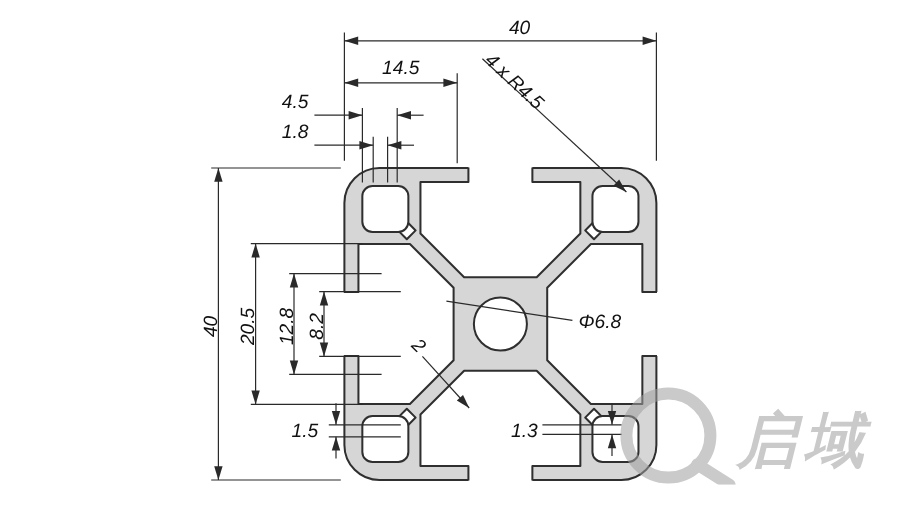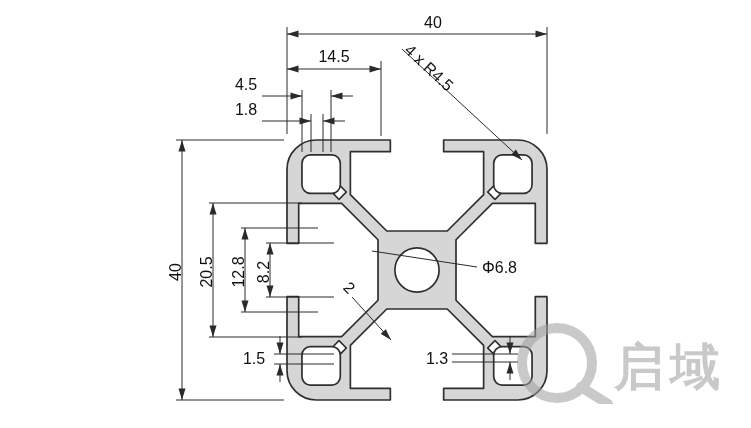--- a/index.html
+++ b/index.html
@@ -1,17 +1,17 @@
 <!DOCTYPE html>
 <html><head>
 <meta charset="utf-8">
 <style>
   html,body{margin:0;padding:0;background:#fff;}
   #stage{position:relative;width:751px;height:404px;background:#fff;overflow:hidden;
-         font-family:"Liberation Sans", sans-serif;}
+         font-family:"Liberation Sans", sans-serif;font-style:italic;}
   .dimtext{font-size:16px;fill:#111;}
   .ln{stroke:#2f2f2f;stroke-width:0.26;stroke-linejoin:round;stroke-linecap:butt;}
   .dln{stroke:#2a2a2a;stroke-width:1;fill:none;}
   .wm{opacity:0.55;}
 </style>
 </head>
 <body>
 
 <div id="stage">
 <svg width="751" height="428" viewBox="0 0 751 428">

